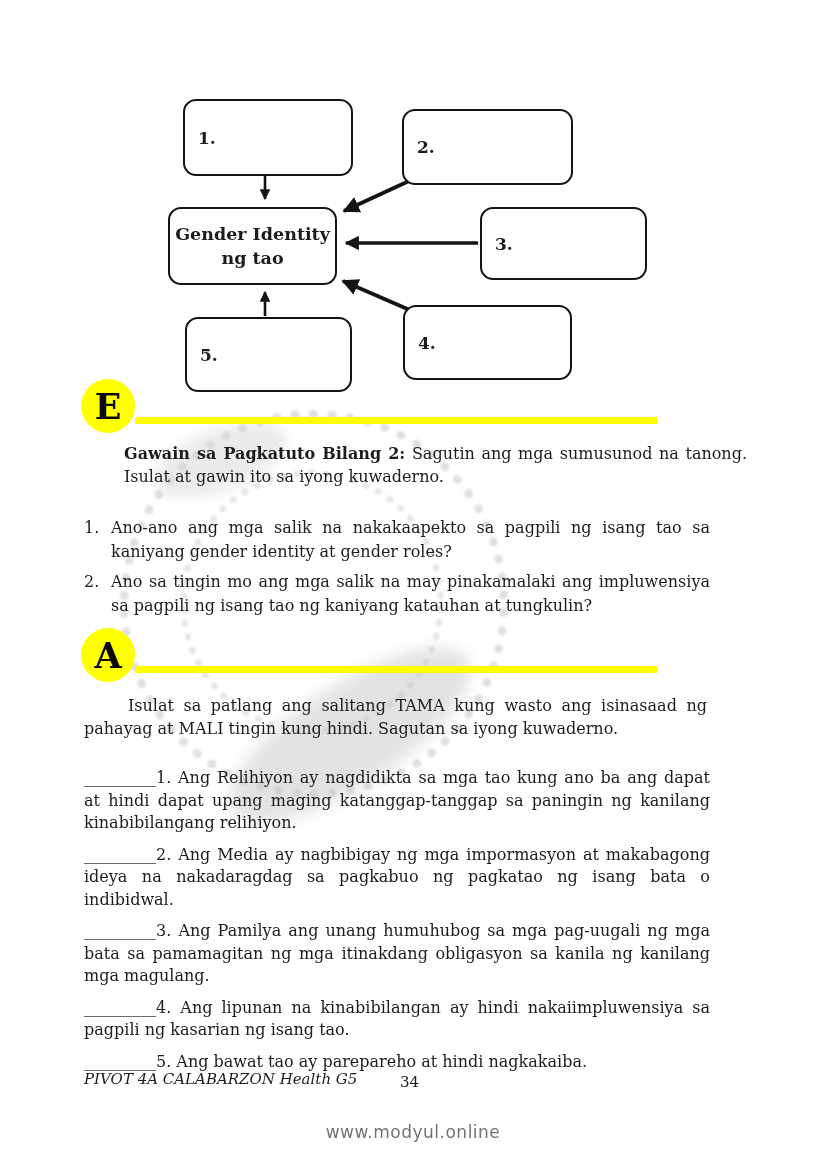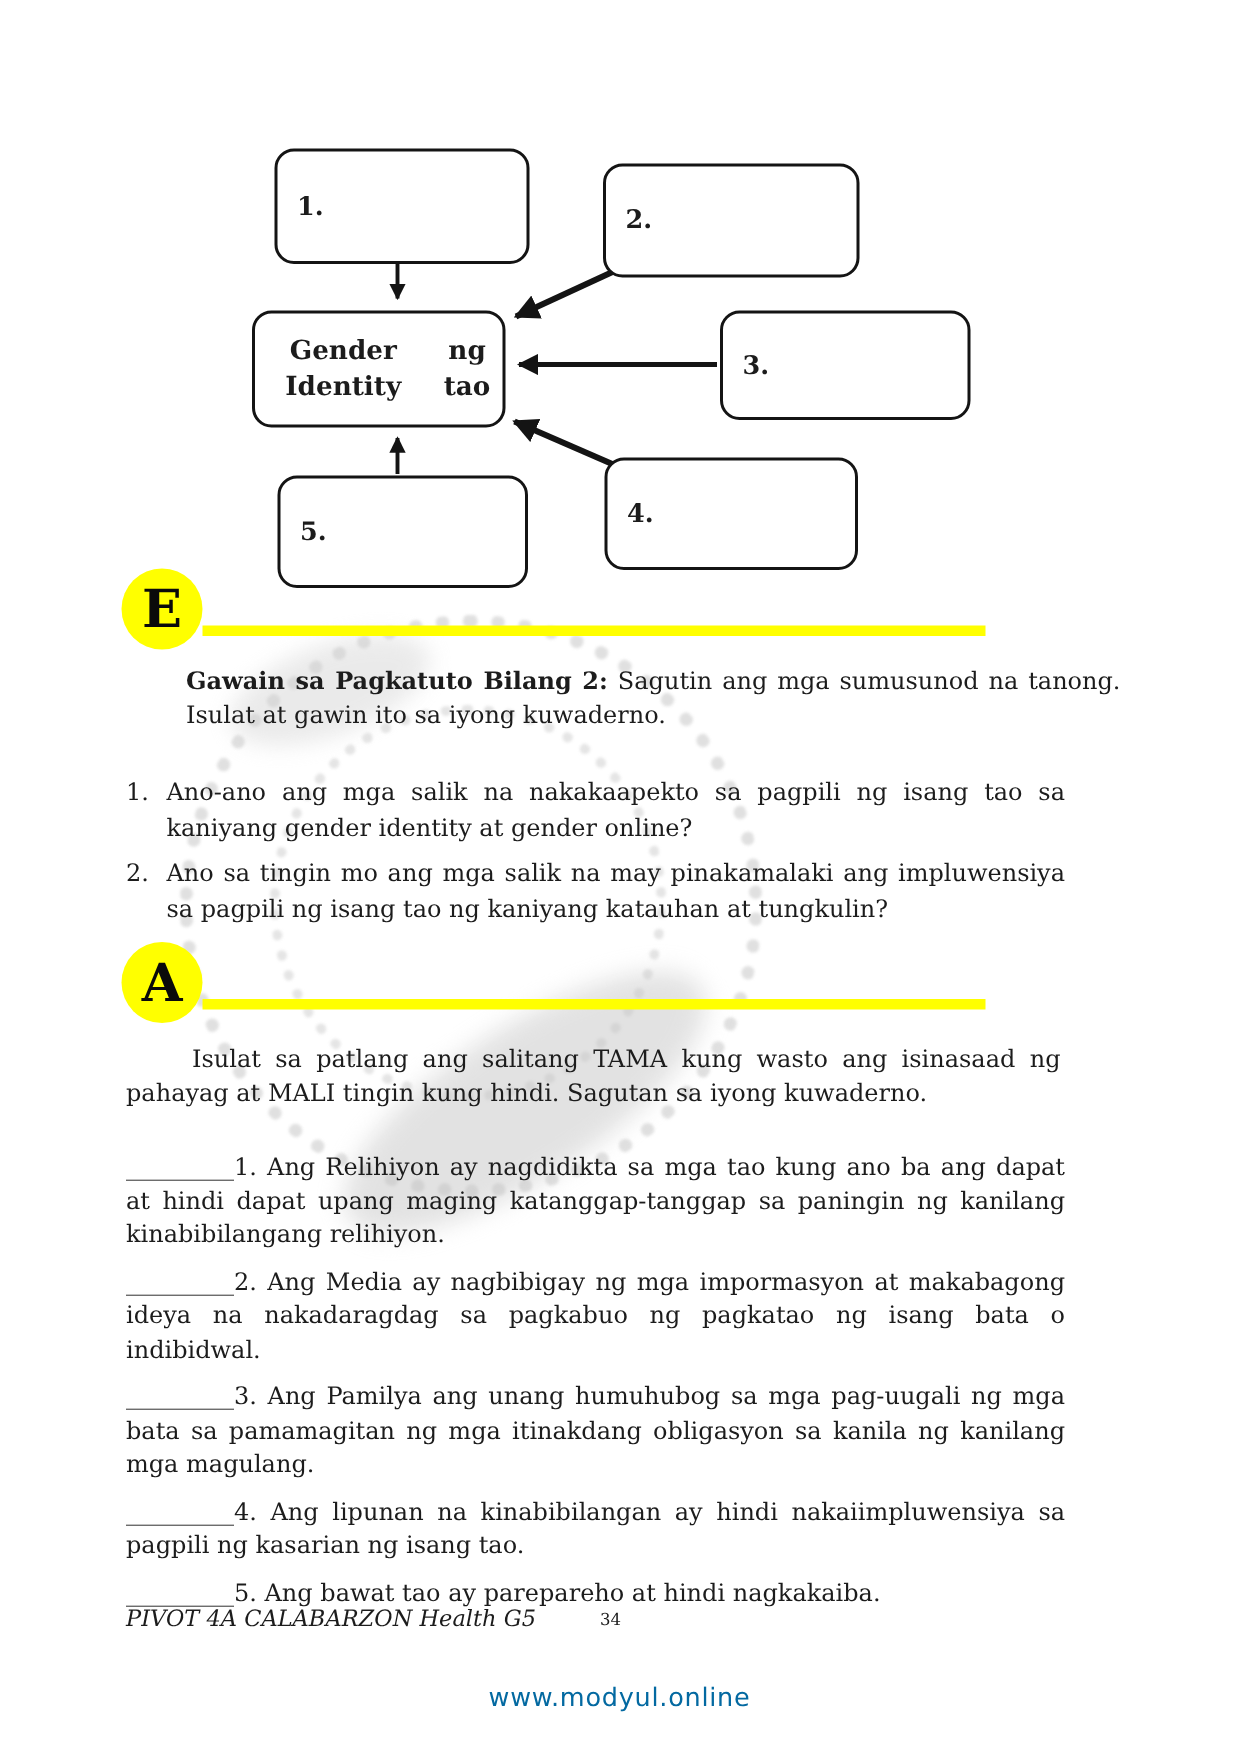--- a/index.html
+++ b/index.html
@@ -43,21 +43,21 @@
     border:2px solid #141414;
     border-radius:13px;
     box-sizing:border-box;
   }
   .dbox .num{
     position:absolute;left:13px;top:50%;
     transform:translateY(-50%);
     font-weight:bold;font-size:17px;
   }
   .dbox.center-box{
-    display:flex;flex-direction:row;
+    display:flex;flex-direction:column;
     align-items:center;justify-content:center;
     font-weight:bold;font-size:17.5px;line-height:24px;
     text-align:center;
   }
   
   .marker-circle{
     position:absolute;z-index:4;
     width:54px;height:54px;border-radius:50%;
     display:flex;align-items:center;justify-content:center;
     font-weight:bold;font-size:35px;color:#0a0a0a;
@@ -83,27 +83,27 @@
     margin:0 0 9px 0;
     font-size:16px;line-height:22.5px;text-align:justify;
   }
   
   .footer-left{
     position:absolute;left:84px;top:1070px;z-index:3;
     font-style:italic;font-size:15px;text-align:right;
   }
   .page-number{
     position:absolute;left:400px;top:1073px;z-index:3;
-    font-size:11px;
+    font-size:15px;
   }
   .site-watermark{
     position:absolute;left:0;top:1122px;width:100%;z-index:3;
     text-align:center;
     font-family:"DejaVu Sans", sans-serif;
-    font-size:17px;color:#0369a1;letter-spacing:.5px;
+    font-size:17px;color:#737373;letter-spacing:.5px;
   }
 </style>
 </head>
 <body>
 
 <div class="page">
 
   <div class="stamp stamp-ring-outer"></div>
   <div class="stamp stamp-ring-inner"></div>
   <div class="stamp stamp-blob"></div>
@@ -147,21 +147,21 @@
   </div>
   <div class="marker-line" style="left:135px;top:417px;width:522px;background:#FFFF00;"></div>
 
   <div class="para" style="top:442px;margin-left:40px;">
     <span class="bold">Gawain sa Pagkatuto Bilang 2:</span><span> Sagutin ang mga sumusunod na tanong. Isulat at gawin ito sa iyong kuwaderno.</span>
   </div>
 
   <div class="q-list">
     <div class="q-item">
       <span class="q-num">1.</span>
-      <span>Ano-ano ang mga salik na nakakaapekto sa pagpili ng isang tao sa kaniyang gender identity at gender online?</span>
+      <span>Ano-ano ang mga salik na nakakaapekto sa pagpili ng isang tao sa kaniyang gender identity at gender roles?</span>
     </div>
     <div class="q-item">
       <span class="q-num">2.</span>
       <span>Ano sa tingin mo ang mga salik na may pinakamalaki ang impluwensiya sa pagpili ng isang tao ng kaniyang katauhan at tungkulin?</span>
     </div>
   </div>
 
   <div class="marker-circle" style="left:81px;top:628px;background:#FFFF00;">
     <span>A</span>
   </div>

